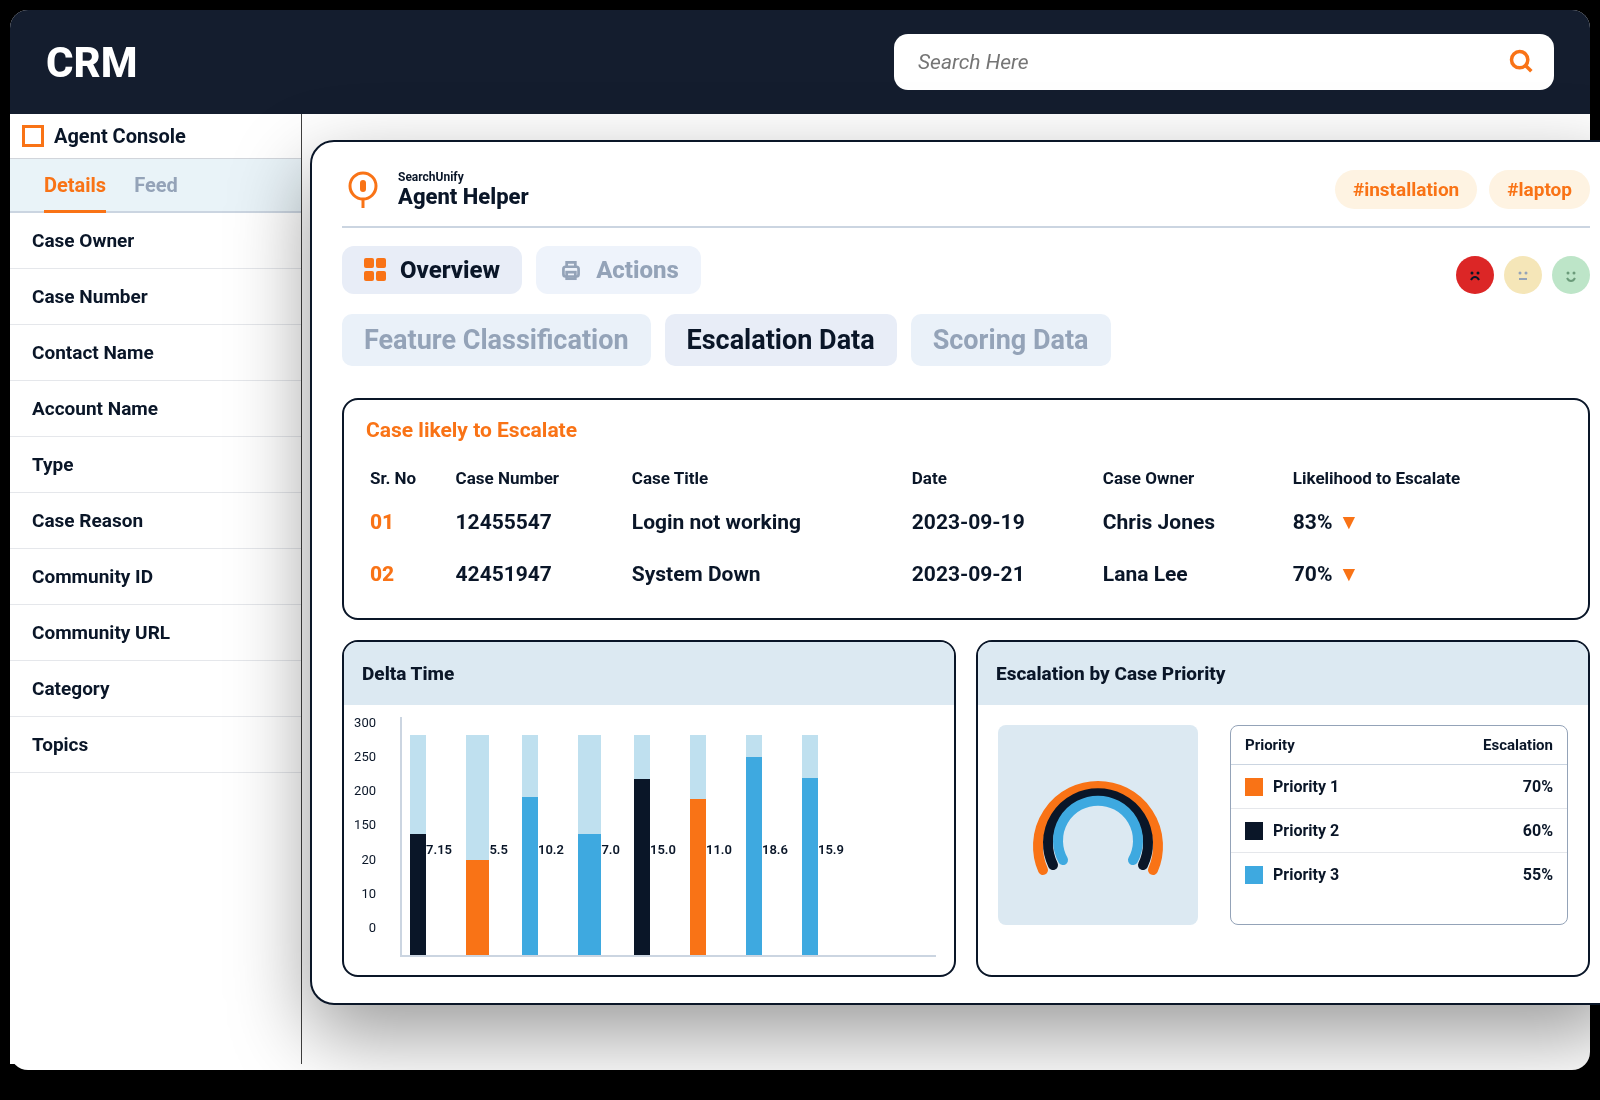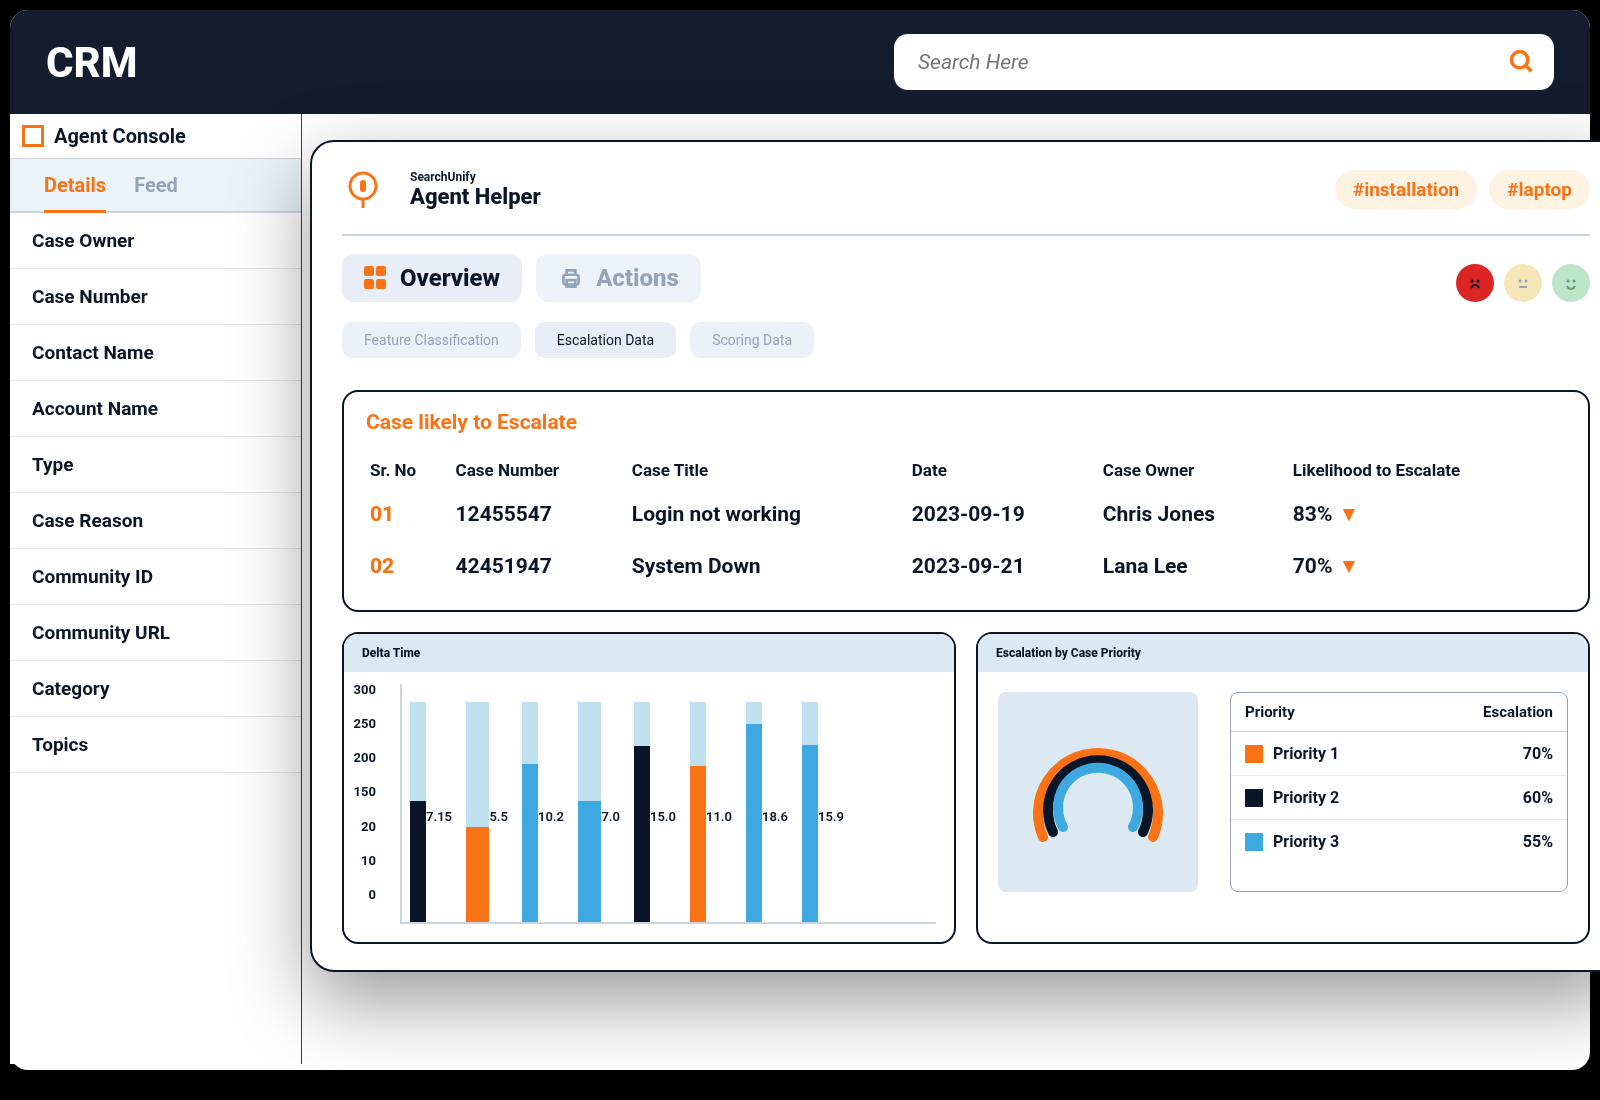--- a/index.html
+++ b/index.html
@@ -13,52 +13,52 @@
 .body{display:flex;height:calc(100% - 110px)}
 .sidebar{width:292px;background:#fff;border-right:1px solid #404040}
 .tab-row{display:flex;align-items:center;border-bottom:1px solid #d1d5db;padding:10px 12px;gap:10px}
 .sq-icon{width:22px;height:22px;border:3px solid #f97316}
 .tab-label{font-size:20px;font-weight:700;color:#0a1628}
 .subtabs{display:flex;gap:28px;padding:14px 34px;border-bottom:2px solid #cbd5e1;background:#e9f3f8}
 .subtab{font-size:20px;font-weight:700;color:#94a3b8;cursor:pointer}
 .subtab.active{color:#f97316;border-bottom:3px solid #f97316;padding-bottom:6px;margin-bottom:-16px}
 .field{padding:16px 22px;border-bottom:1px solid #e5e7eb;font-size:19px;font-weight:700;color:#0a1628}
 .panel{position:absolute;left:300px;top:130px;right:-32px;background:#fff;border:2px solid #0a1628;border-radius:24px;padding:26px 30px;box-shadow:0 30px 80px rgba(0,0,0,.4)}
-.panel-header{display:flex;align-items:center;gap:26px;border-bottom:2px solid #cbd5e1;padding-bottom:24px}
+.panel-header{display:flex;align-items:center;gap:14px;border-bottom:2px solid #cbd5e1;padding-bottom:16px}
 .logo{width:42px;height:42px}
 .brand-text .small{font-size:12px;font-weight:700;color:#0a1628}
 .brand-text .big{font-size:22px;font-weight:800;color:#0a1628}
 .tags{margin-left:auto;display:flex;gap:12px}
 .tag{background:#fef3e2;color:#f97316;padding:8px 18px;border-radius:22px;font-size:19px;font-weight:700}
 .viewtabs{display:flex;gap:14px;margin-top:18px;align-items:flex-end}
 .vtab{display:flex;align-items:center;gap:12px;padding:10px 22px;border-radius:12px;font-size:24px;font-weight:800;cursor:pointer}
 .vtab.active{background:#e8edf7;color:#0a1628}
 .vtab.inactive{background:#eef3fb;color:#94a3b8}
 .grid-icon{display:inline-flex;flex-wrap:wrap;width:24px;height:24px;gap:2px}
 .grid-icon span{width:10px;height:10px;background:#f97316;border-radius:2px}
 .faces{margin-left:auto;display:flex;gap:10px}
 .face{width:38px;height:38px;border-radius:50%;display:flex;align-items:center;justify-content:center}
 .subtabs2{display:flex;gap:14px;margin-top:20px}
-.stab{padding:10px 22px;border-radius:10px;font-size:14px;font-weight:400;cursor:pointer}
+.stab{padding:10px 22px;border-radius:10px;font-size:27px;font-weight:700;cursor:pointer}
 .stab.inactive{background:#eaf1f9;color:#94a3b8}
 .stab.active{background:#e8edf7;color:#0a1628}
 .escalate-box{border:2px solid #0a1628;border-radius:16px;margin-top:32px;padding:18px 22px}
 .escalate-title{color:#f97316;font-size:21px;font-weight:700;margin-bottom:18px}
 .tbl{width:100%;border-collapse:collapse}
 .tbl th{text-align:left;font-size:17px;font-weight:700;color:#0a1628;padding:8px 4px}
 .tbl td{padding:14px 4px;font-size:21px;font-weight:700;color:#0a1628}
 .tbl .sr{color:#f97316;font-weight:800}
 .lik{color:#0a1628}
 .caret{color:#f97316;margin-left:6px}
 .charts{display:flex;gap:20px;margin-top:20px}
 .chart-box{border:2px solid #0a1628;border-radius:16px;flex:1;overflow:hidden}
-.chart-title{background:#dce9f2;padding:12px 18px;font-size:12px;font-weight:800;color:#0a1628}
+.chart-title{background:#dce9f2;padding:20px 18px;font-size:19px;font-weight:800;color:#0a1628}
 .chart-body{padding:12px 18px 18px;position:relative}
 .bar-chart{display:flex;align-items:flex-end;gap:14px;height:240px;border-left:2px solid #cbd5e1;border-bottom:2px solid #cbd5e1;padding-left:8px;position:relative;margin-left:38px}
-.yaxis{position:absolute;left:0;top:10px;bottom:40px;width:38px;display:flex;flex-direction:column;justify-content:space-between;font-size:13px;font-weight:700;color:#0a1628;text-align:right;padding-right:6px}
+.yaxis{position:absolute;left:0;top:10px;bottom:40px;width:38px;display:flex;flex-direction:column;justify-content:space-between;font-size:13px;font-weight:400;color:#0a1628;text-align:right;padding-right:6px}
 .bar-col{display:flex;flex-direction:row;align-items:center;width:42px}
 .bar-stack{width:42px;height:220px;display:flex;flex-direction:column;justify-content:flex-end;position:relative}
 .bar-bg{position:absolute;inset:0;background:#bfe0ef}
 .bar-val{position:relative;z-index:1}
 .bar-label{font-size:13px;font-weight:600;color:#0a1628;margin-top:8px}
 .escpri{display:flex;gap:32px;padding:20px}
 .arc-wrap{width:200px;height:200px;background:#dce9f2;border-radius:8px;display:flex;align-items:center;justify-content:center}
 .pri-table{flex:1;border:1px solid #94a3b8;border-radius:8px}
 .pri-head{display:flex;padding:10px 14px;font-size:15px;font-weight:700;color:#0a1628;border-bottom:1px solid #cbd5e1}
 .pri-head .c1{flex:1}

